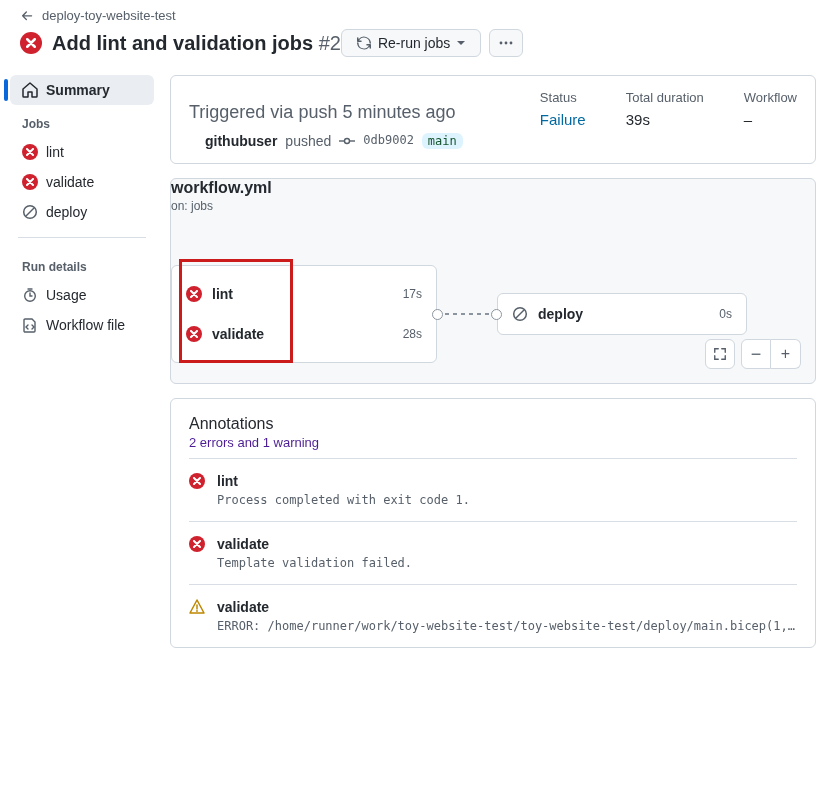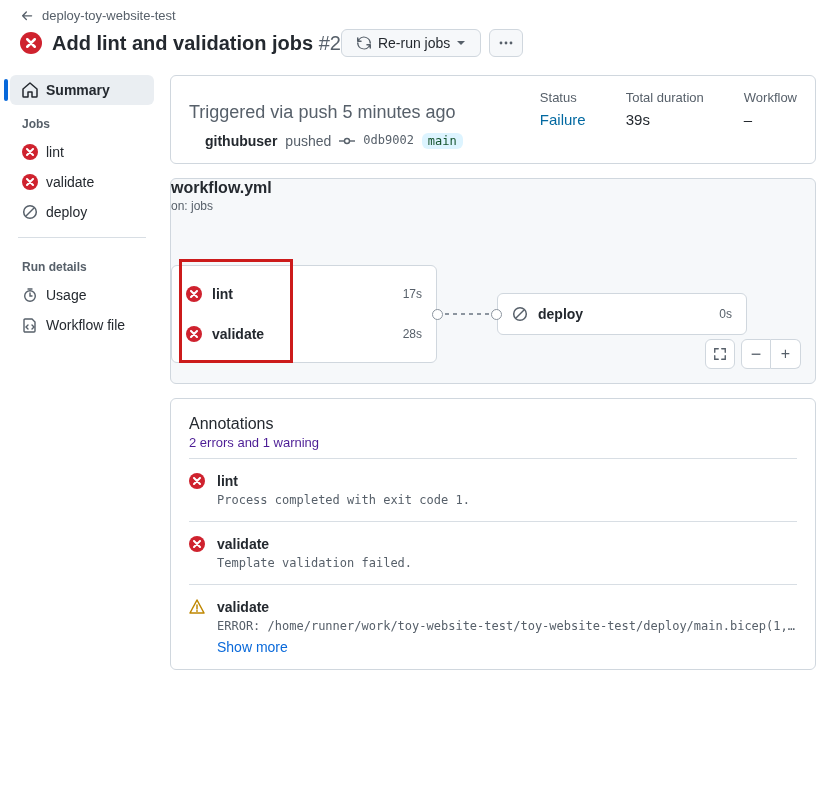--- a/index.html
+++ b/index.html
@@ -447,19 +447,18 @@
       </div>
       <div class="annot-item">
         <svg class="ic-warn" width="16" height="16" viewBox="0 0 16 16">
             <path d="M8 1 L15 14 H1 Z" fill="none" stroke="#bf8700" stroke-width="1.5" stroke-linejoin="round"></path>
             <line x1="8" y1="6" x2="8" y2="10" stroke="#bf8700" stroke-width="1.5" stroke-linecap="round"></line>
             <circle cx="8" cy="12" r="0.9" fill="#bf8700"></circle>
           </svg>
         <div class="annot-body">
           <div class="aname">validate</div>
           <div class="amsg">ERROR: /home/runner/work/toy-website-test/toy-website-test/deploy/main.bicep(1,1) : Info…</div>
-          <div class="show-more">Show more</div>
         </div>
       </div>
     </div>
 
   </div>
 </div>
 
 </body></html>

